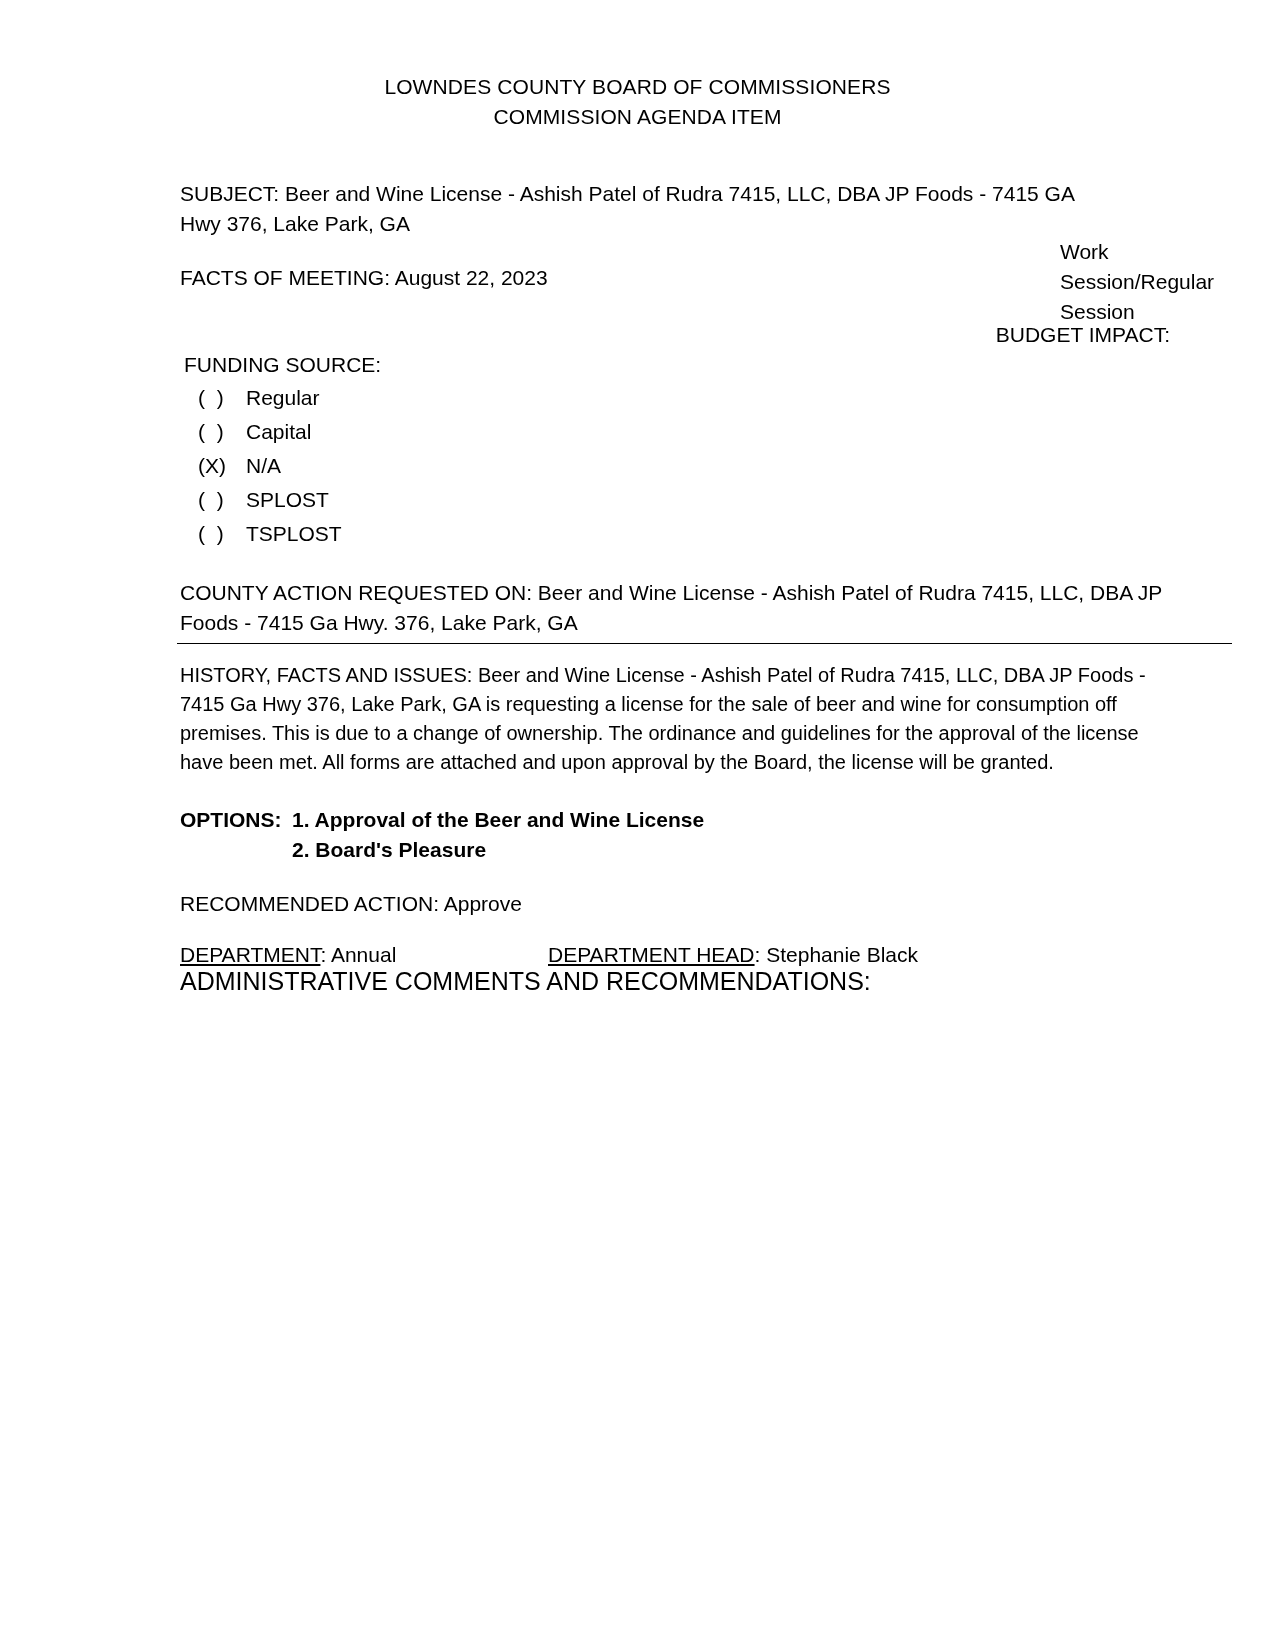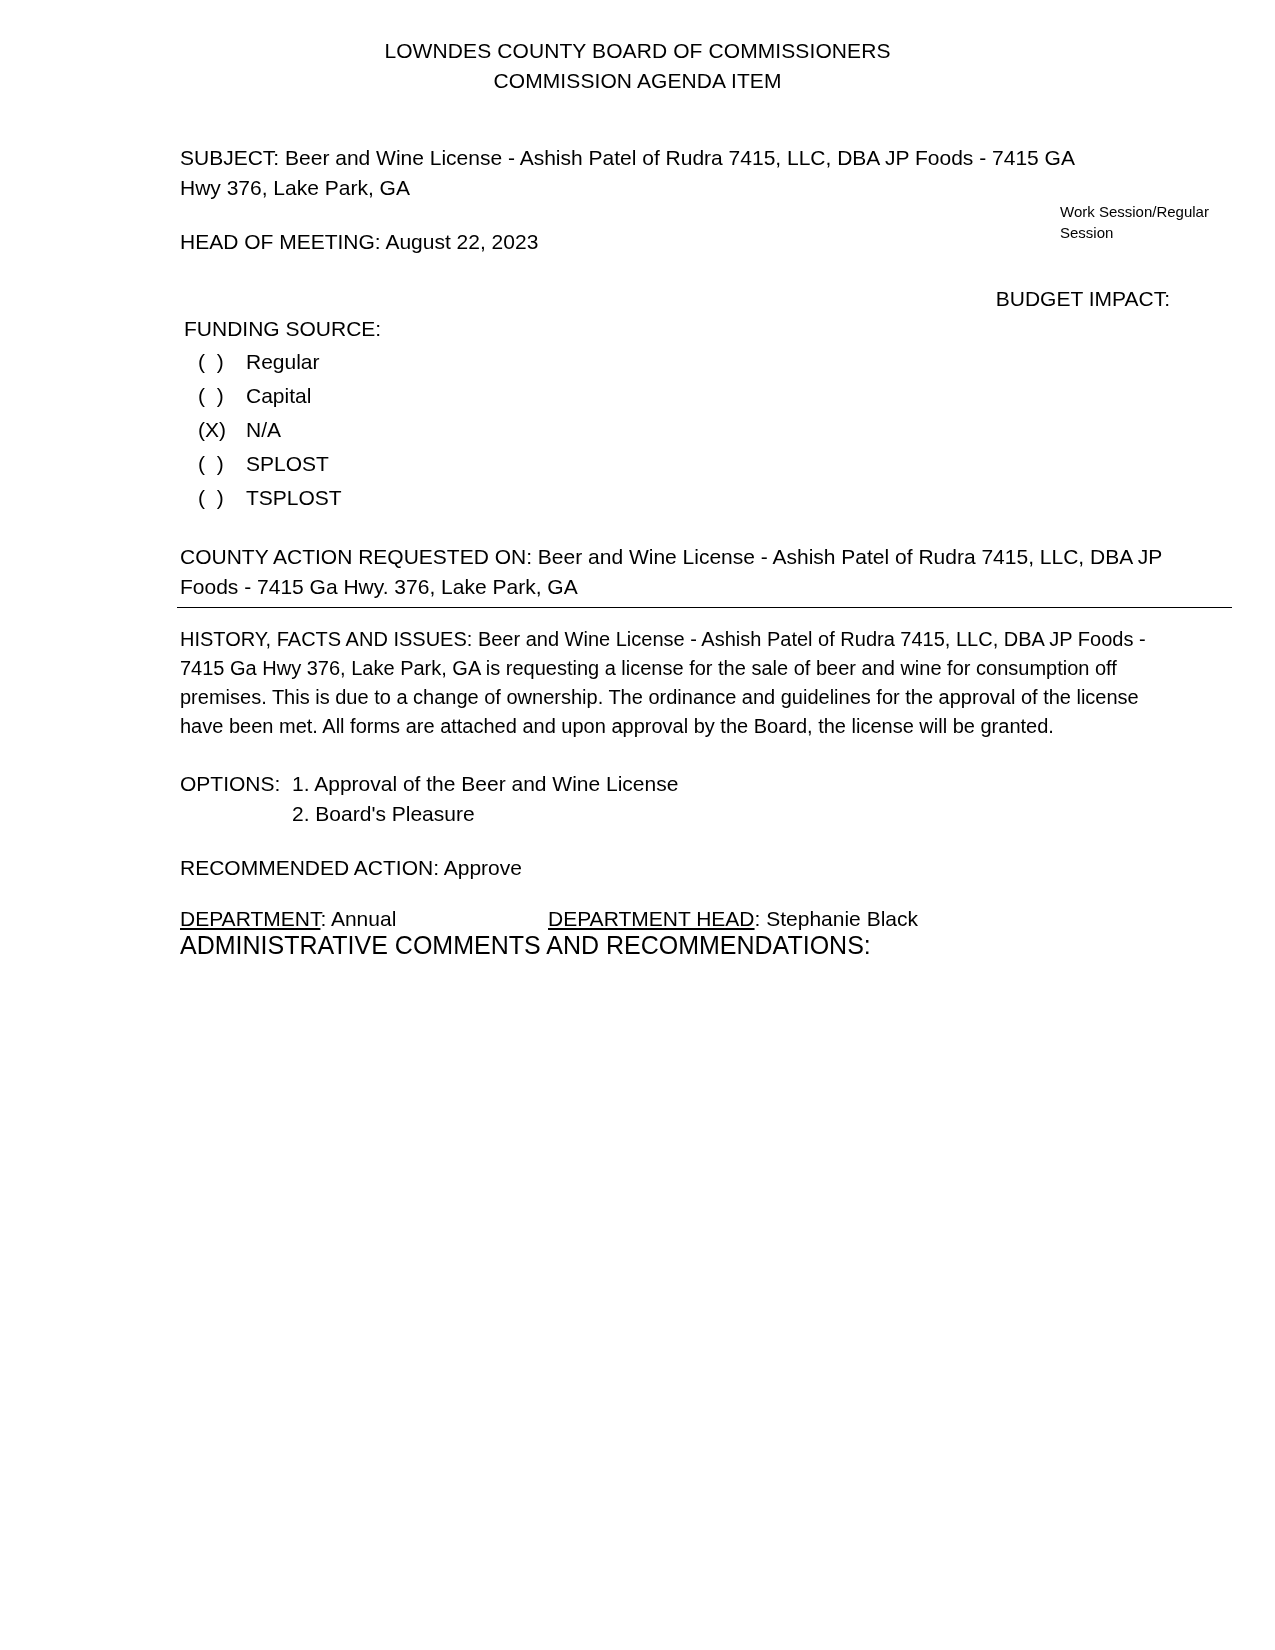--- a/index.html
+++ b/index.html
@@ -13,21 +13,21 @@
     height: 1650px;
     background: #ffffff;
     font-family: "Liberation Sans", sans-serif;
     color: #000000;
     box-sizing: border-box;
   }
   .header {
     text-align: center;
     font-size: 21px;
     line-height: 1.45;
-    padding-top: 36px;
+    padding-top: 72px;
     letter-spacing: 0.1px;
   }
   .header div {
     white-space: nowrap;
   }
   .body-area {
     position: relative;
     margin: 0 auto;
     width: 1065px;
     padding-left: 75px;
@@ -41,21 +41,21 @@
   }
   .meeting-date {
     margin-top: 26px;
     font-size: 21px;
   }
   .session-note {
     position: absolute;
     right: -70px;
     top: 58px;
     width: 180px;
-    font-size: 15px;
+    font-size: 21px;
     line-height: 1.42;
   }
   .budget {
     margin-top: 30px;
     font-size: 21px;
     line-height: 1.45;
     text-align: right;
   }
   .funding {
     font-size: 21px;
@@ -97,20 +97,21 @@
   .history {
     margin-top: 17px;
     font-size: 20px;
     line-height: 1.45;
     max-width: 1000px;
   }
   .options {
     margin-top: 28px;
     font-size: 21px;
     line-height: 1.45;
+    font-weight: bold;
   }
   .options-line {
     display: flex;
   }
   .options-label {
     width: 112px;
   }
   .options-sub {
     padding-left: 112px;
   }
@@ -147,21 +148,21 @@
   <div class="body-area">
 
     <div class="session-note">Work Session/Regular Session</div>
 
     <div class="subject">
       <span>SUBJECT:</span>
       <span>Beer and Wine License - Ashish Patel of Rudra 7415, LLC, DBA JP Foods - 7415 GA Hwy 376, Lake Park, GA</span>
     </div>
 
     <div class="meeting-date">
-      <span>HEAD OF MEETING:</span>
+      <span>FACTS OF MEETING:</span>
       <span>August 22, 2023</span>
     </div>
 
     <div class="budget">
       <span>BUDGET IMPACT:</span>
       <span></span>
     </div>
 
     <div class="funding">FUNDING SOURCE:</div>
 

